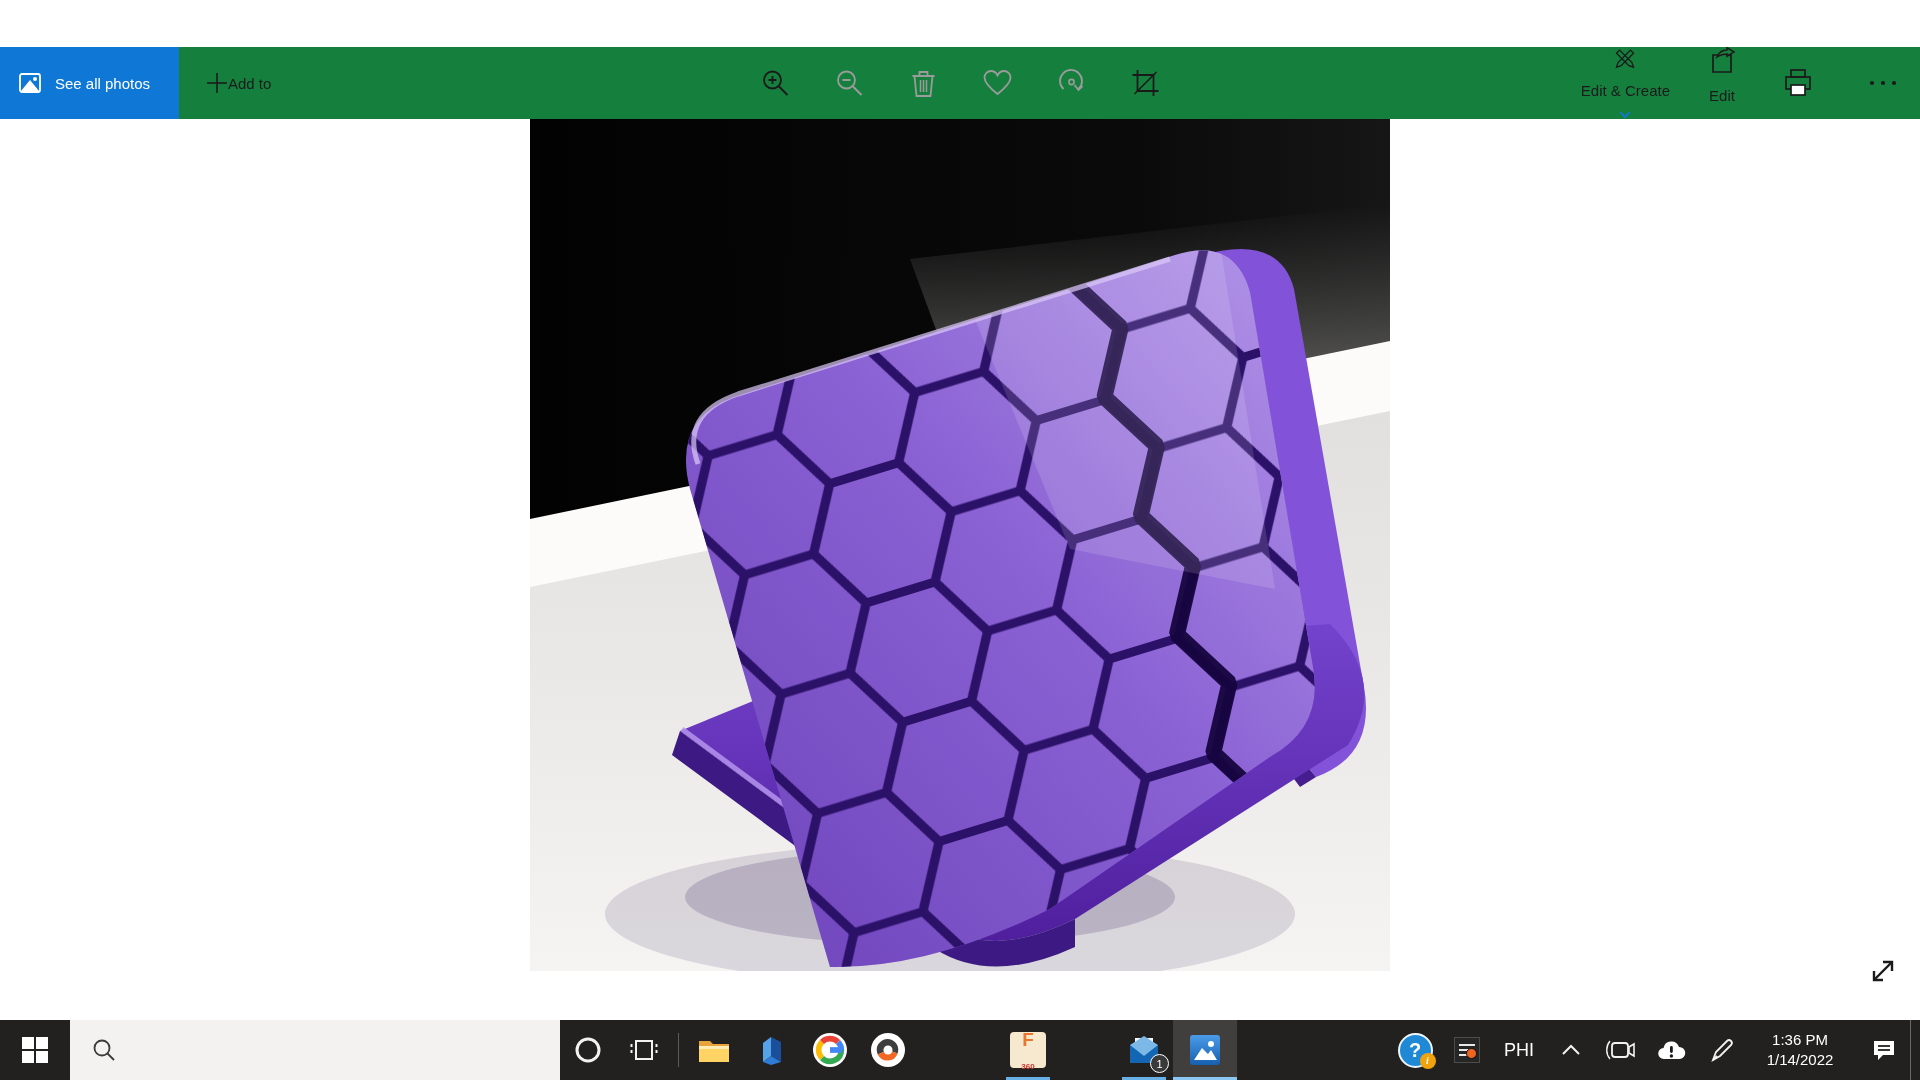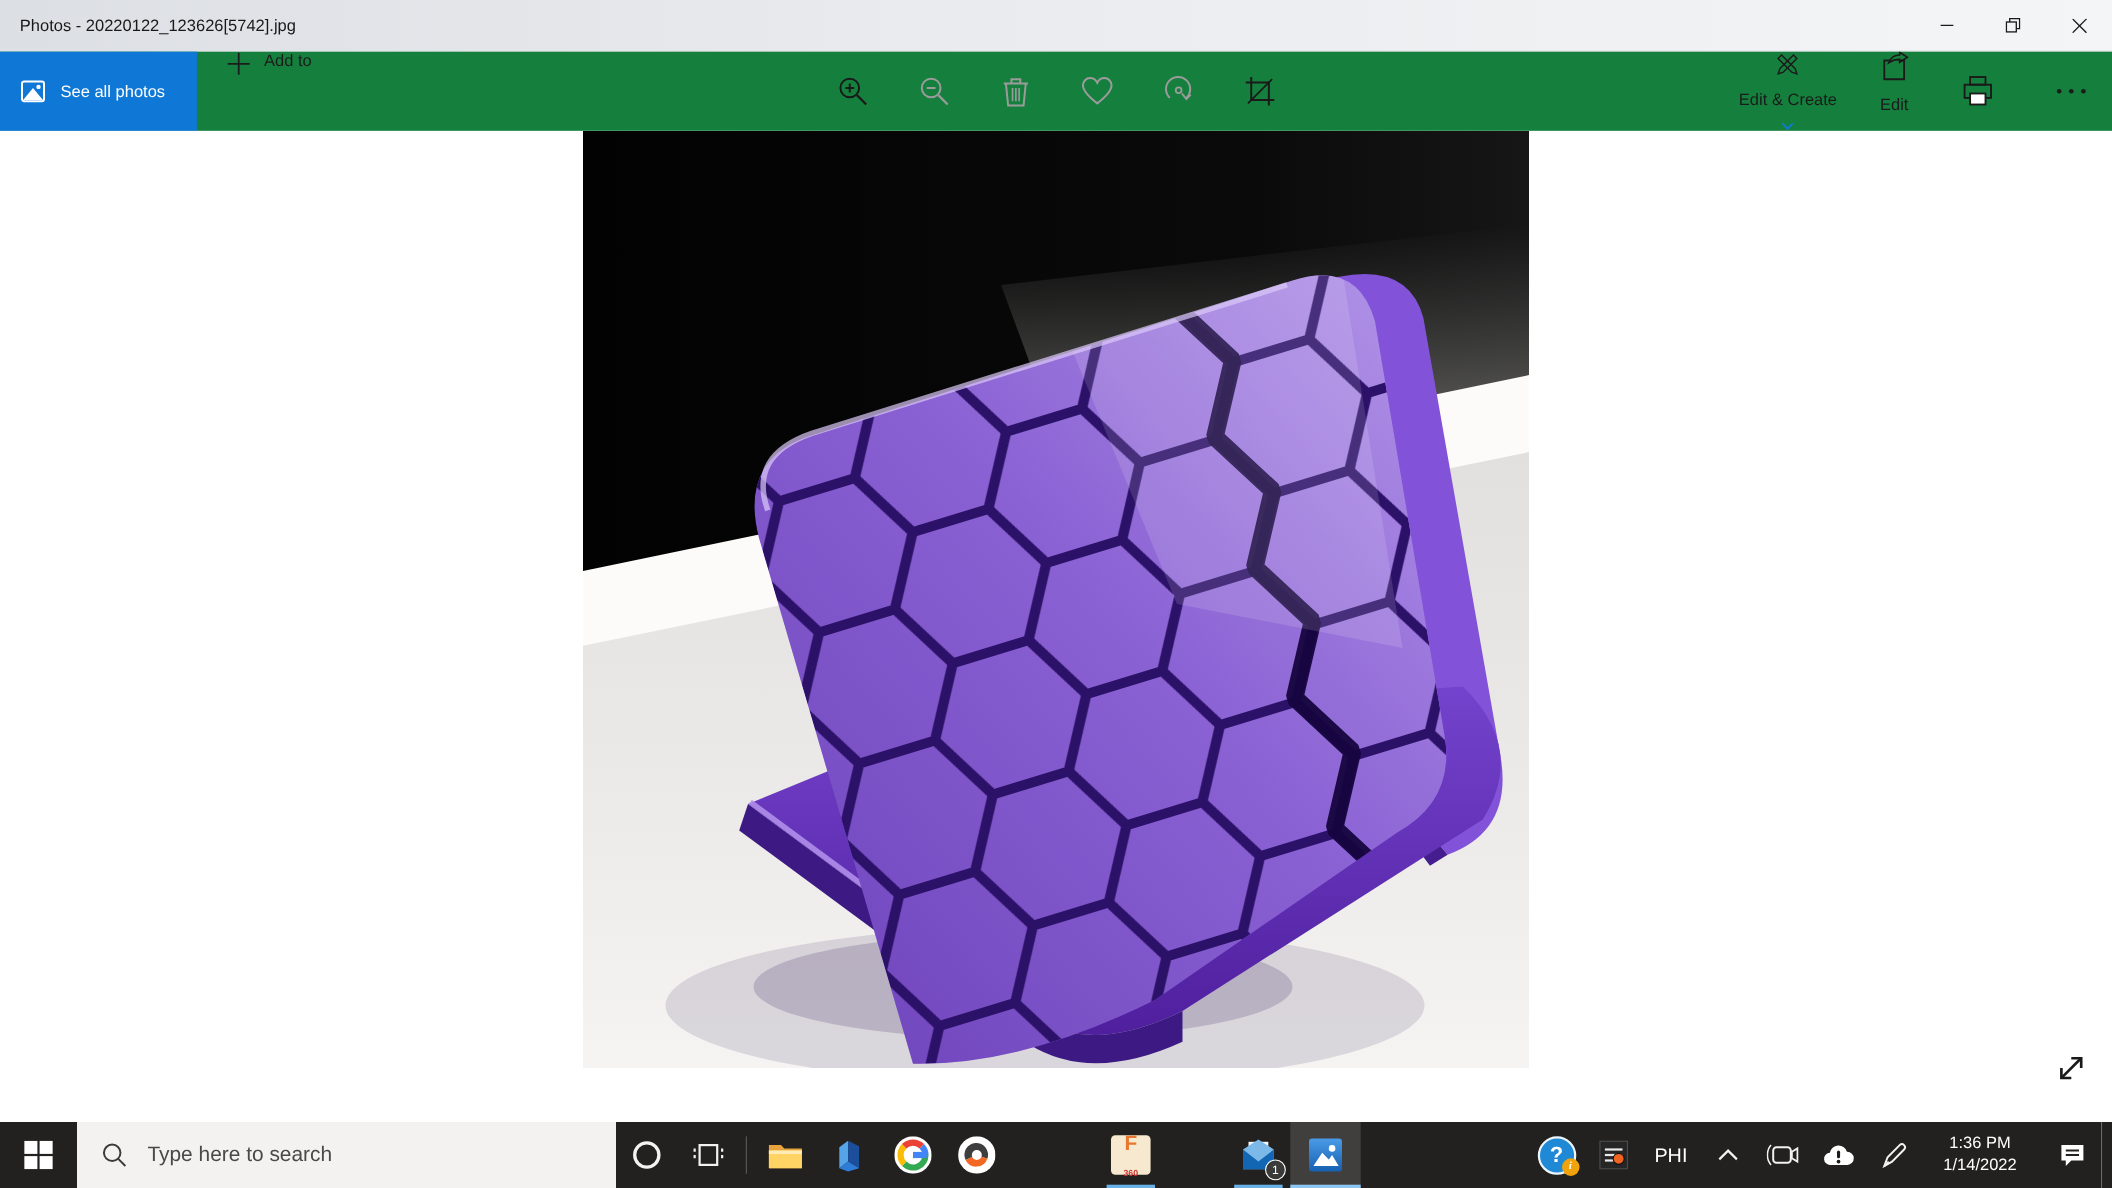--- a/index.html
+++ b/index.html
@@ -12,22 +12,22 @@
     border-bottom:1px solid #d3d6da;display:flex;align-items:center;}
   .tb-title{font-size:15px;color:#191919;margin-left:18px;}
   .win-controls{position:absolute;right:0;top:0;height:46px;display:flex;}
   .wc-btn{width:60px;height:46px;display:flex;align-items:center;justify-content:center;}
 
   
   .cmdbar{position:absolute;left:0;top:47px;width:1920px;height:72px;background:#15803d;}
   .btn-see-all{position:absolute;left:0;top:0;width:179px;height:72px;background:#0f78d7;
     color:#fff;display:flex;align-items:center;gap:13px;padding-left:18px;box-sizing:border-box;
     font-size:15px;cursor:pointer;}
-  .btn-addto{position:absolute;left:196px;top:0;height:72px;display:flex;
-    gap:12px;font-size:15px;color:#1b1b1b;padding:0 10px;cursor:pointer;}
+  .btn-addto{position:absolute;left:196px;top:0;height:72px;display:flex;align-items:center;
+    font-size:15px;color:#1b1b1b;padding:0 10px;cursor:pointer;}
   .tool-center{position:absolute;left:50%;top:0;transform:translateX(-50%);height:72px;
     display:flex;align-items:center;gap:27px;}
   .tool-btn{width:47px;height:47px;display:flex;align-items:center;justify-content:center;cursor:pointer;}
   .tool-right{position:absolute;right:14px;top:0;height:72px;display:flex;align-items:center;gap:38px;}
   .lbl-btn{display:flex;align-items:center;gap:12px;font-size:15px;color:#1b1b1b;cursor:pointer;height:72px;flex-direction:column;}
 
   
   .stage{position:absolute;left:0;top:119px;width:1920px;height:901px;background:#fff;}
   .photo{position:absolute;left:530px;top:0;width:860px;height:852px;cursor:pointer;}
   .photo svg{display:block;width:860px;height:852px;}
@@ -74,42 +74,20 @@
   .trayapp i{display:block;height:2px;background:#e8e8e8;}
   .trayapp .dot{position:absolute;right:2px;bottom:3px;width:9px;height:9px;border-radius:50%;
     background:#f06423;border:1px solid #111;}
   .showdesk{width:9px;border-left:1px solid #6b6968;cursor:pointer;}
 </style>
 </head>
 <body>
 
 <div class="app">
 
-  <div class="titlebar">
-    <span class="tb-title">Photos - 20220122_123626[5742].jpg</span>
-    <div class="win-controls">
-      <div class="wc-btn">
-        <svg width="12" height="12" viewBox="0 0 12 12">
-            <line x1="0" y1="6" x2="12" y2="6" stroke="#1a1a1a" stroke-width="1.2"></line>
-          </svg>
-      </div>
-      <div class="wc-btn">
-        <svg width="14" height="14" viewBox="0 0 14 14">
-          <rect x="1" y="4" width="9" height="9" fill="none" stroke="#1a1a1a" stroke-width="1.2"></rect>
-          <polyline points="4,4 4,1 13,1 13,10 10,10" fill="none" stroke="#1a1a1a" stroke-width="1.2"></polyline>
-        </svg>
-      </div>
-      <div class="wc-btn">
-        <svg width="13" height="13" viewBox="0 0 13 13">
-          <line x1="0" y1="0" x2="13" y2="13" stroke="#1a1a1a" stroke-width="1.2"></line>
-          <line x1="13" y1="0" x2="0" y2="13" stroke="#1a1a1a" stroke-width="1.2"></line>
-        </svg>
-      </div>
-    </div>
-  </div>
 
   <div class="cmdbar">
     <div class="btn-see-all">
       <svg width="24" height="24" viewBox="0 0 24 24">
         <rect x="2" y="3" width="20" height="18" rx="2" fill="none" stroke="#fff" stroke-width="1.8"></rect>
         <polygon points="3,20 12,9 21,20" fill="#fff"></polygon>
         <circle cx="17" cy="8" r="2" fill="#fff"></circle>
       </svg>
       <span>See all photos</span>
     </div>
@@ -293,21 +271,20 @@
         <rect x="0" y="14" width="12" height="12" fill="#fff"></rect>
           <rect x="14" y="14" width="12" height="12" fill="#fff"></rect>
       </svg>
     </div>
 
     <div class="tb-search">
       <svg class="search-glyph" width="24" height="24" viewBox="0 0 24 24">
         <circle cx="10" cy="10" r="7.5" fill="none" stroke="#3a3a38" stroke-width="1.8"></circle>
         <line x1="15.5" y1="15.5" x2="22" y2="22" stroke="#3a3a38" stroke-width="1.8"></line>
       </svg>
-      <input type="text" placeholder="Type here to search" style="">
     </div>
 
     <div class="tb-cell icell">
       <svg width="30" height="30" viewBox="0 0 30 30">
         <circle cx="15" cy="15" r="11" fill="none" stroke="#f2f2f2" stroke-width="3"></circle>
       </svg>
     </div>
     <div class="tb-cell icell">
       <svg width="30" height="30" viewBox="0 0 30 30">
         <rect x="7" y="6" width="16" height="18" fill="none" stroke="#f2f2f2" stroke-width="2"></rect>

